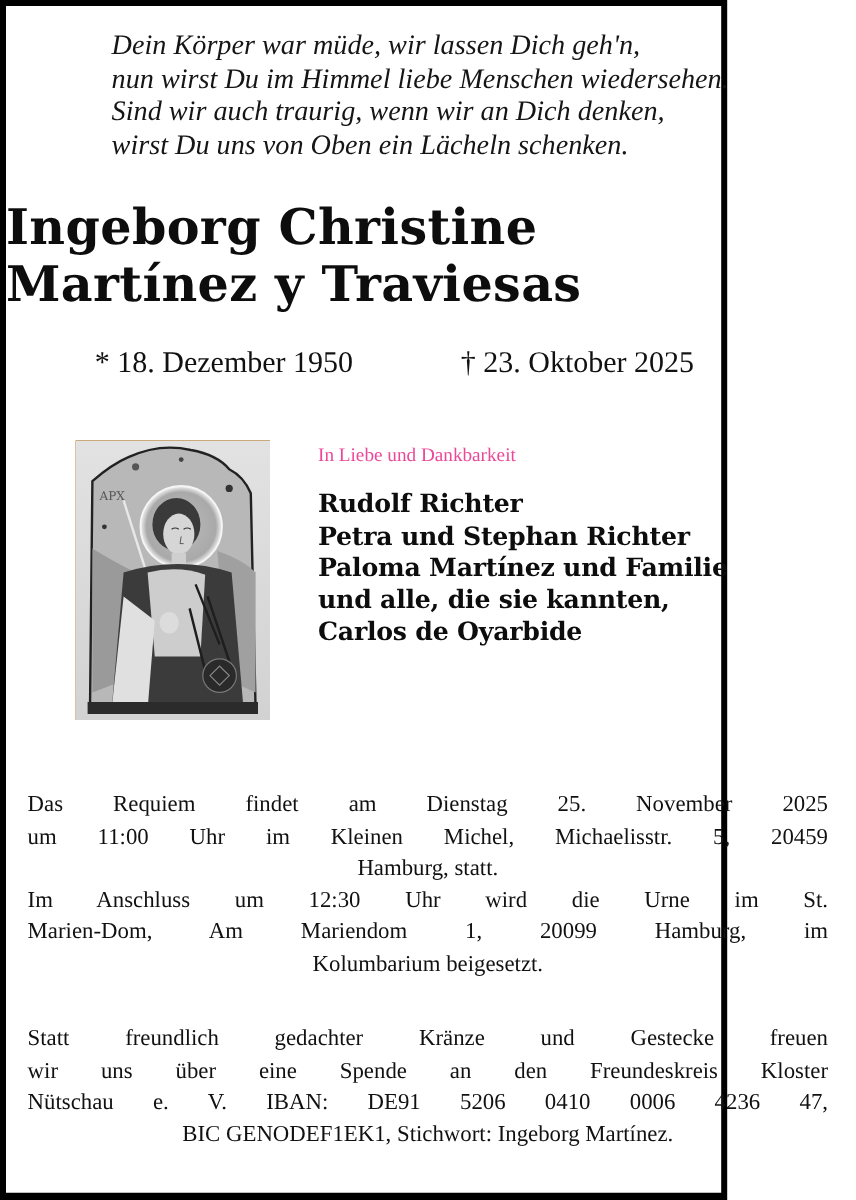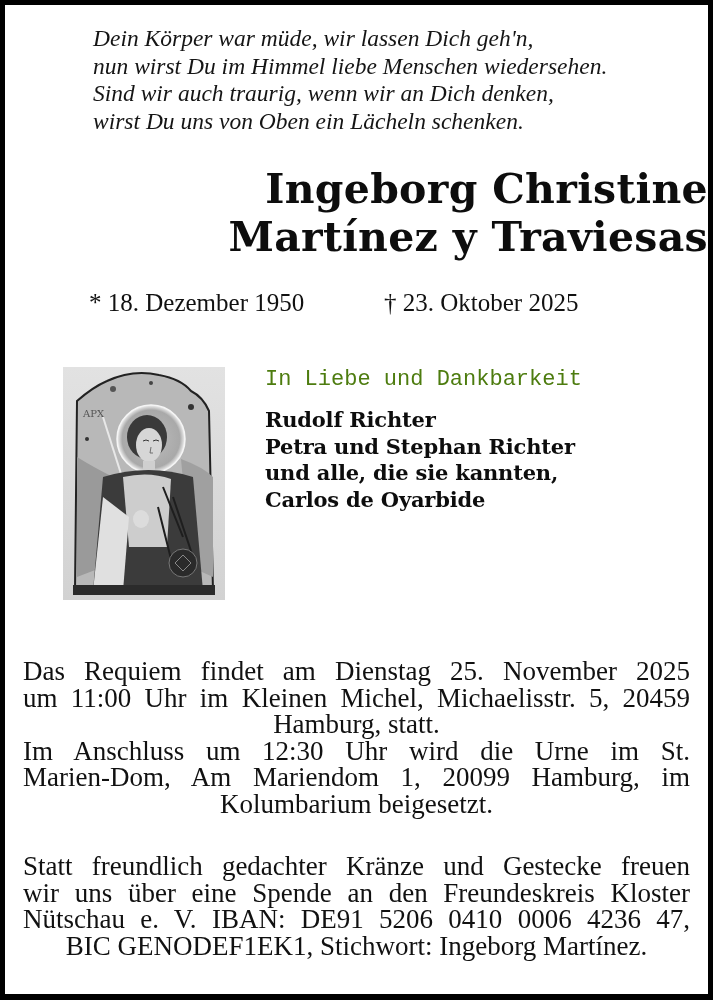--- a/index.html
+++ b/index.html
@@ -1,20 +1,20 @@
 <!DOCTYPE html>
 <html><head>
 <meta charset="utf-8">
 <style>
   html, body { margin: 0; padding: 0; background: #ffffff; }
   body { width: 713px; height: 1000px; overflow: hidden; }
   .frame {
     position: relative;
     box-sizing: border-box;
-    width: 713px; height: 1000px;
+    width: 606px; height: 1000px;
     border-top: 5px solid #000;
     border-left: 5px solid #000;
     border-right: 5px solid #000;
     border-bottom: 6px solid #000;
     background: #fff;
     font-family: "DejaVu Serif", "Liberation Serif", serif;
     color: #111;
   }
   .poem {
     position: absolute;
@@ -23,73 +23,73 @@
     font-style: italic;
     font-size: 23.5px;
     line-height: 27.5px;
     color: #151515;
     white-space: nowrap;
   }
   .poem div { display: block; }
   .name {
     position: absolute;
     left: 0; right: 0; top: 160px;
-    text-align: right;
+    text-align: left;
     font-family: "DejaVu Serif", "Liberation Serif", serif;
     font-weight: bold;
     font-size: 41px;
     line-height: 48px;
     letter-spacing: 0.3px;
     color: #0d0d0d;
   }
   .name div { display: block; }
   .dates {
     position: absolute;
     top: 283px; left: 0; right: 0;
     font-family: "Liberation Serif", "DejaVu Serif", serif;
     font-size: 25px;
     line-height: 30px;
     color: #111;
   }
-  .dates .born { position: absolute; left: 84px; white-space: nowrap; }
+  .dates .born { position: absolute; left: 74px; white-space: nowrap; }
   .dates .died { position: absolute; left: 379px; white-space: nowrap; }
   .icon-image {
     position: absolute;
     left: 58px; top: 362px;
     width: 162px; height: 233px;
     background: #a16207;
     overflow: hidden;
   }
   .icon-image svg { display: block; width: 100%; height: 100%; }
   .mourners {
     position: absolute;
     left: 260px; top: 362px;
   }
   .mourners .intro {
-    font-family: Liberation Mono, monospace;
-    font-size: 22px;
+    font-family: Liberation Serif, serif;
+    font-size: 16px;
     line-height: 26px;
-    color: #4d7c0f;
+    color: #ec4899;
     margin-bottom: 14px;
     white-space: nowrap;
   }
   .mourners .names div {
     font-family: "DejaVu Serif", "Liberation Serif", serif;
     font-weight: bold;
     font-size: 21px;
     line-height: 26.6px;
     color: #0d0d0d;
     white-space: nowrap;
     letter-spacing: -0.2px;
   }
   .body-text {
     position: absolute;
     left: 18px; width: 667px;
     font-family: "Liberation Serif", "DejaVu Serif", serif;
-    font-size: 27px;
+    font-size: 19px;
     line-height: 26.5px;
     color: #111;
   }
   .body-text .just {
     text-align: justify;
     text-align-last: justify;
     white-space: nowrap;
     display: block;
   }
   .body-text .left { text-align: center; display: block; white-space: nowrap; }
@@ -168,20 +168,21 @@
 
       <rect x="10" y="218" width="142" height="10" fill="#2b2b2b"></rect>
     </svg>
   </div>
 
   <div class="mourners">
     <div class="intro">In Liebe und Dankbarkeit</div>
     <div class="names">
       <div>Rudolf Richter</div>
       <div>Petra und Stephan Richter</div>
+      <div>Paloma Martínez und Familie</div>
       <div>und alle, die sie kannten,</div>
       <div>Carlos de Oyarbide</div>
     </div>
   </div>
 
   <div class="body-text requiem">
     <span class="just">Das Requiem findet am Dienstag 25. November 2025</span>
     <span class="just">um 11:00 Uhr im Kleinen Michel, Michaelisstr. 5, 20459</span>
     <span class="left">Hamburg, statt.</span>
     <span class="just">Im Anschluss um 12:30 Uhr wird die Urne im St.</span>

